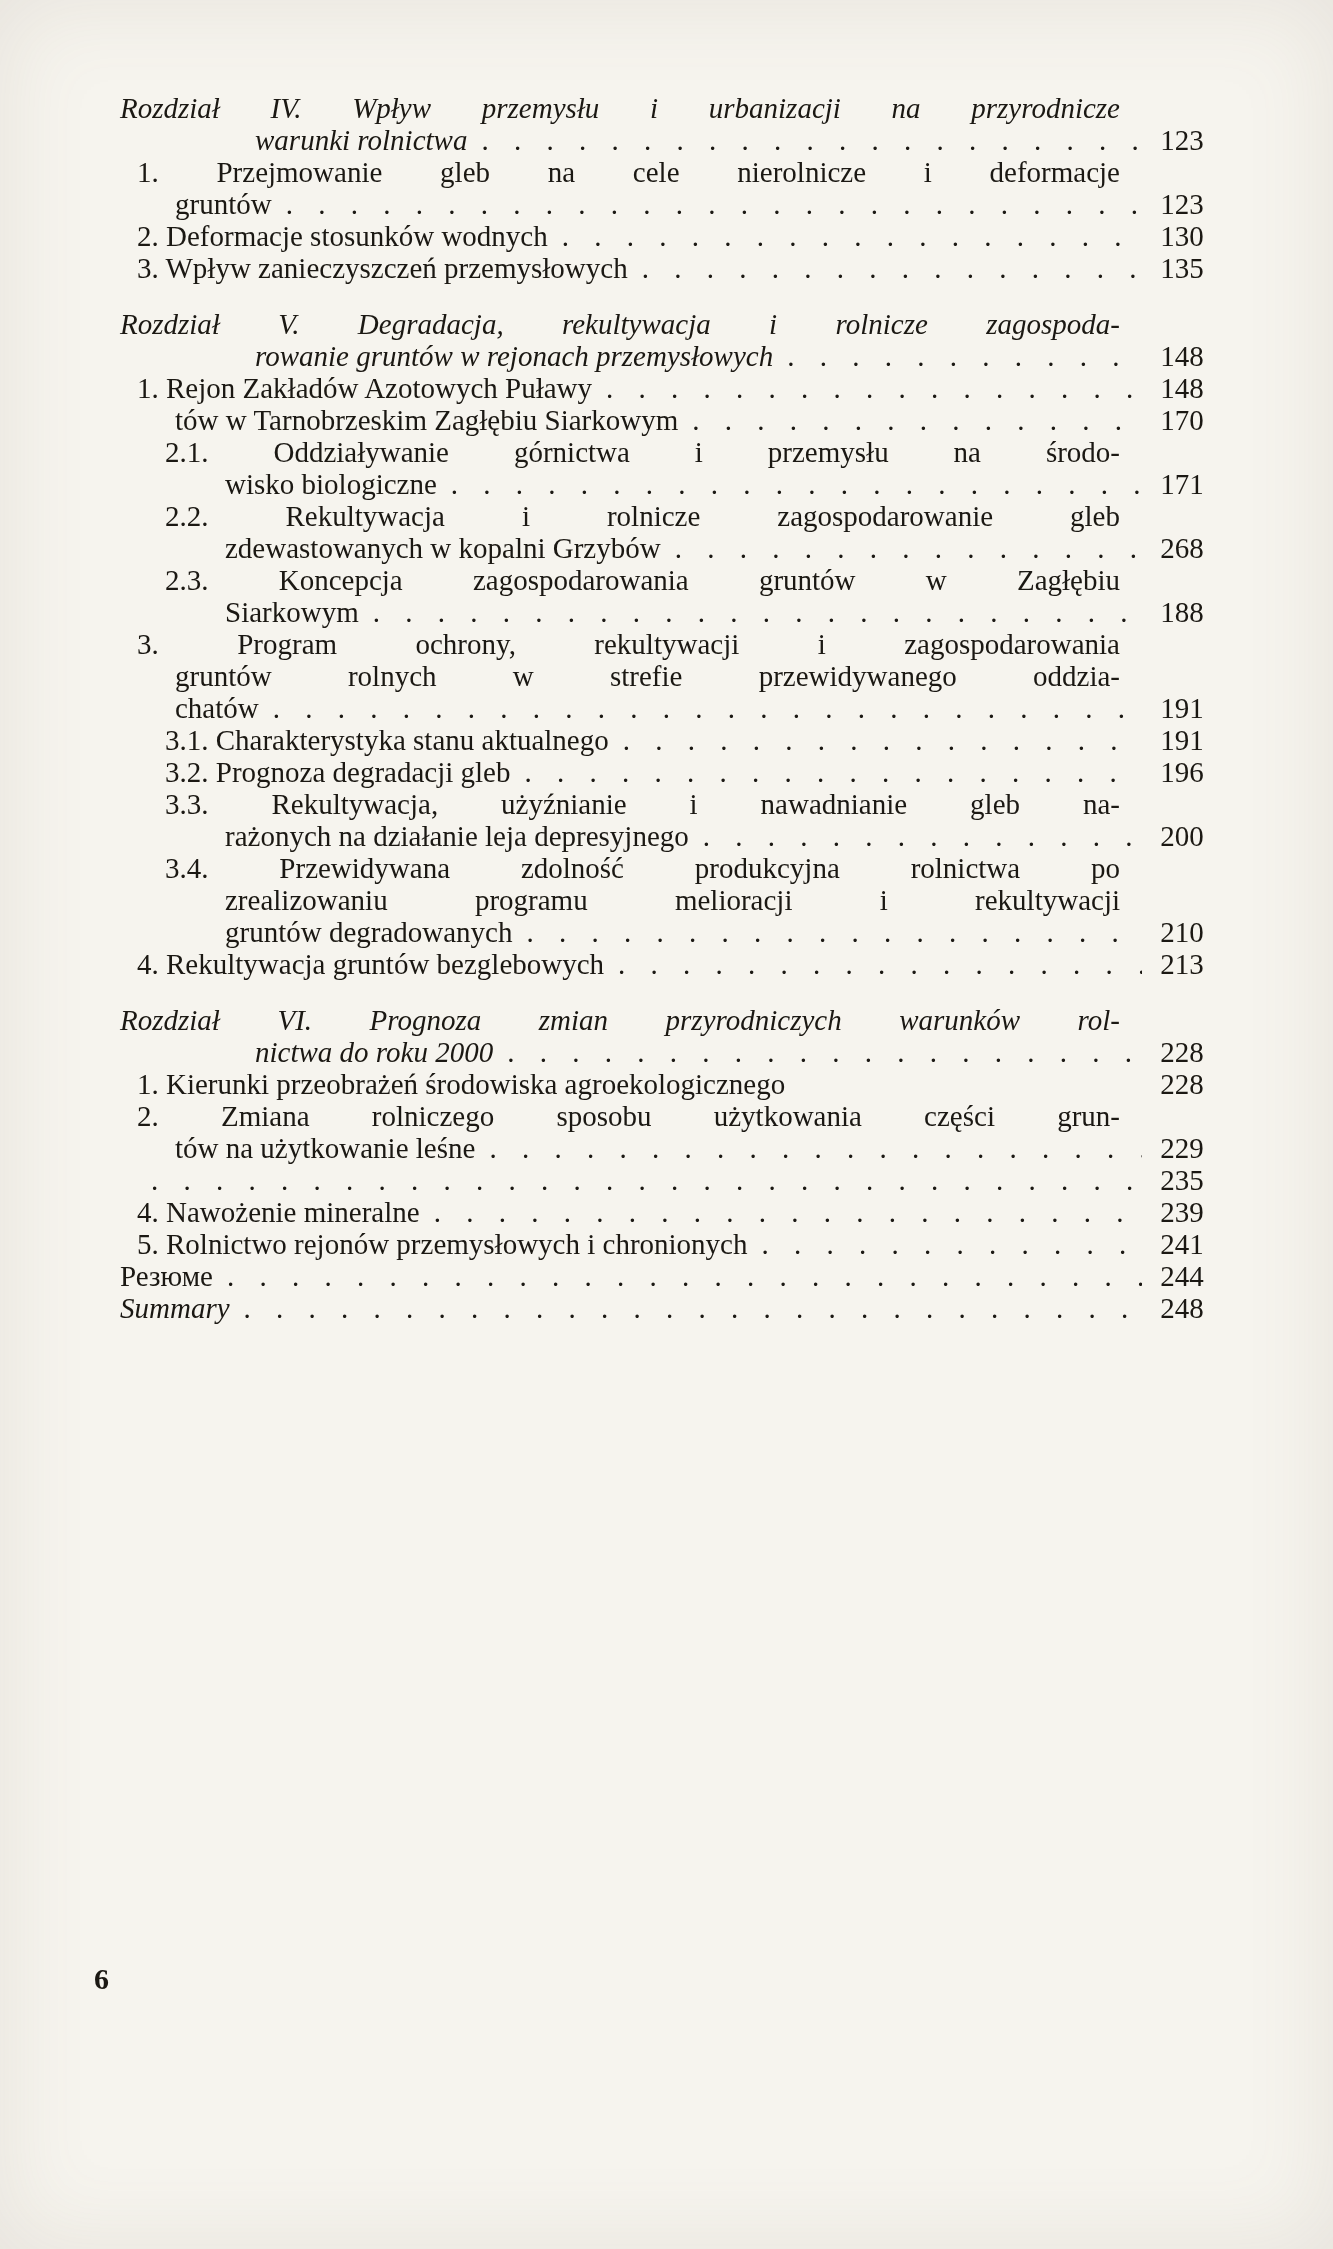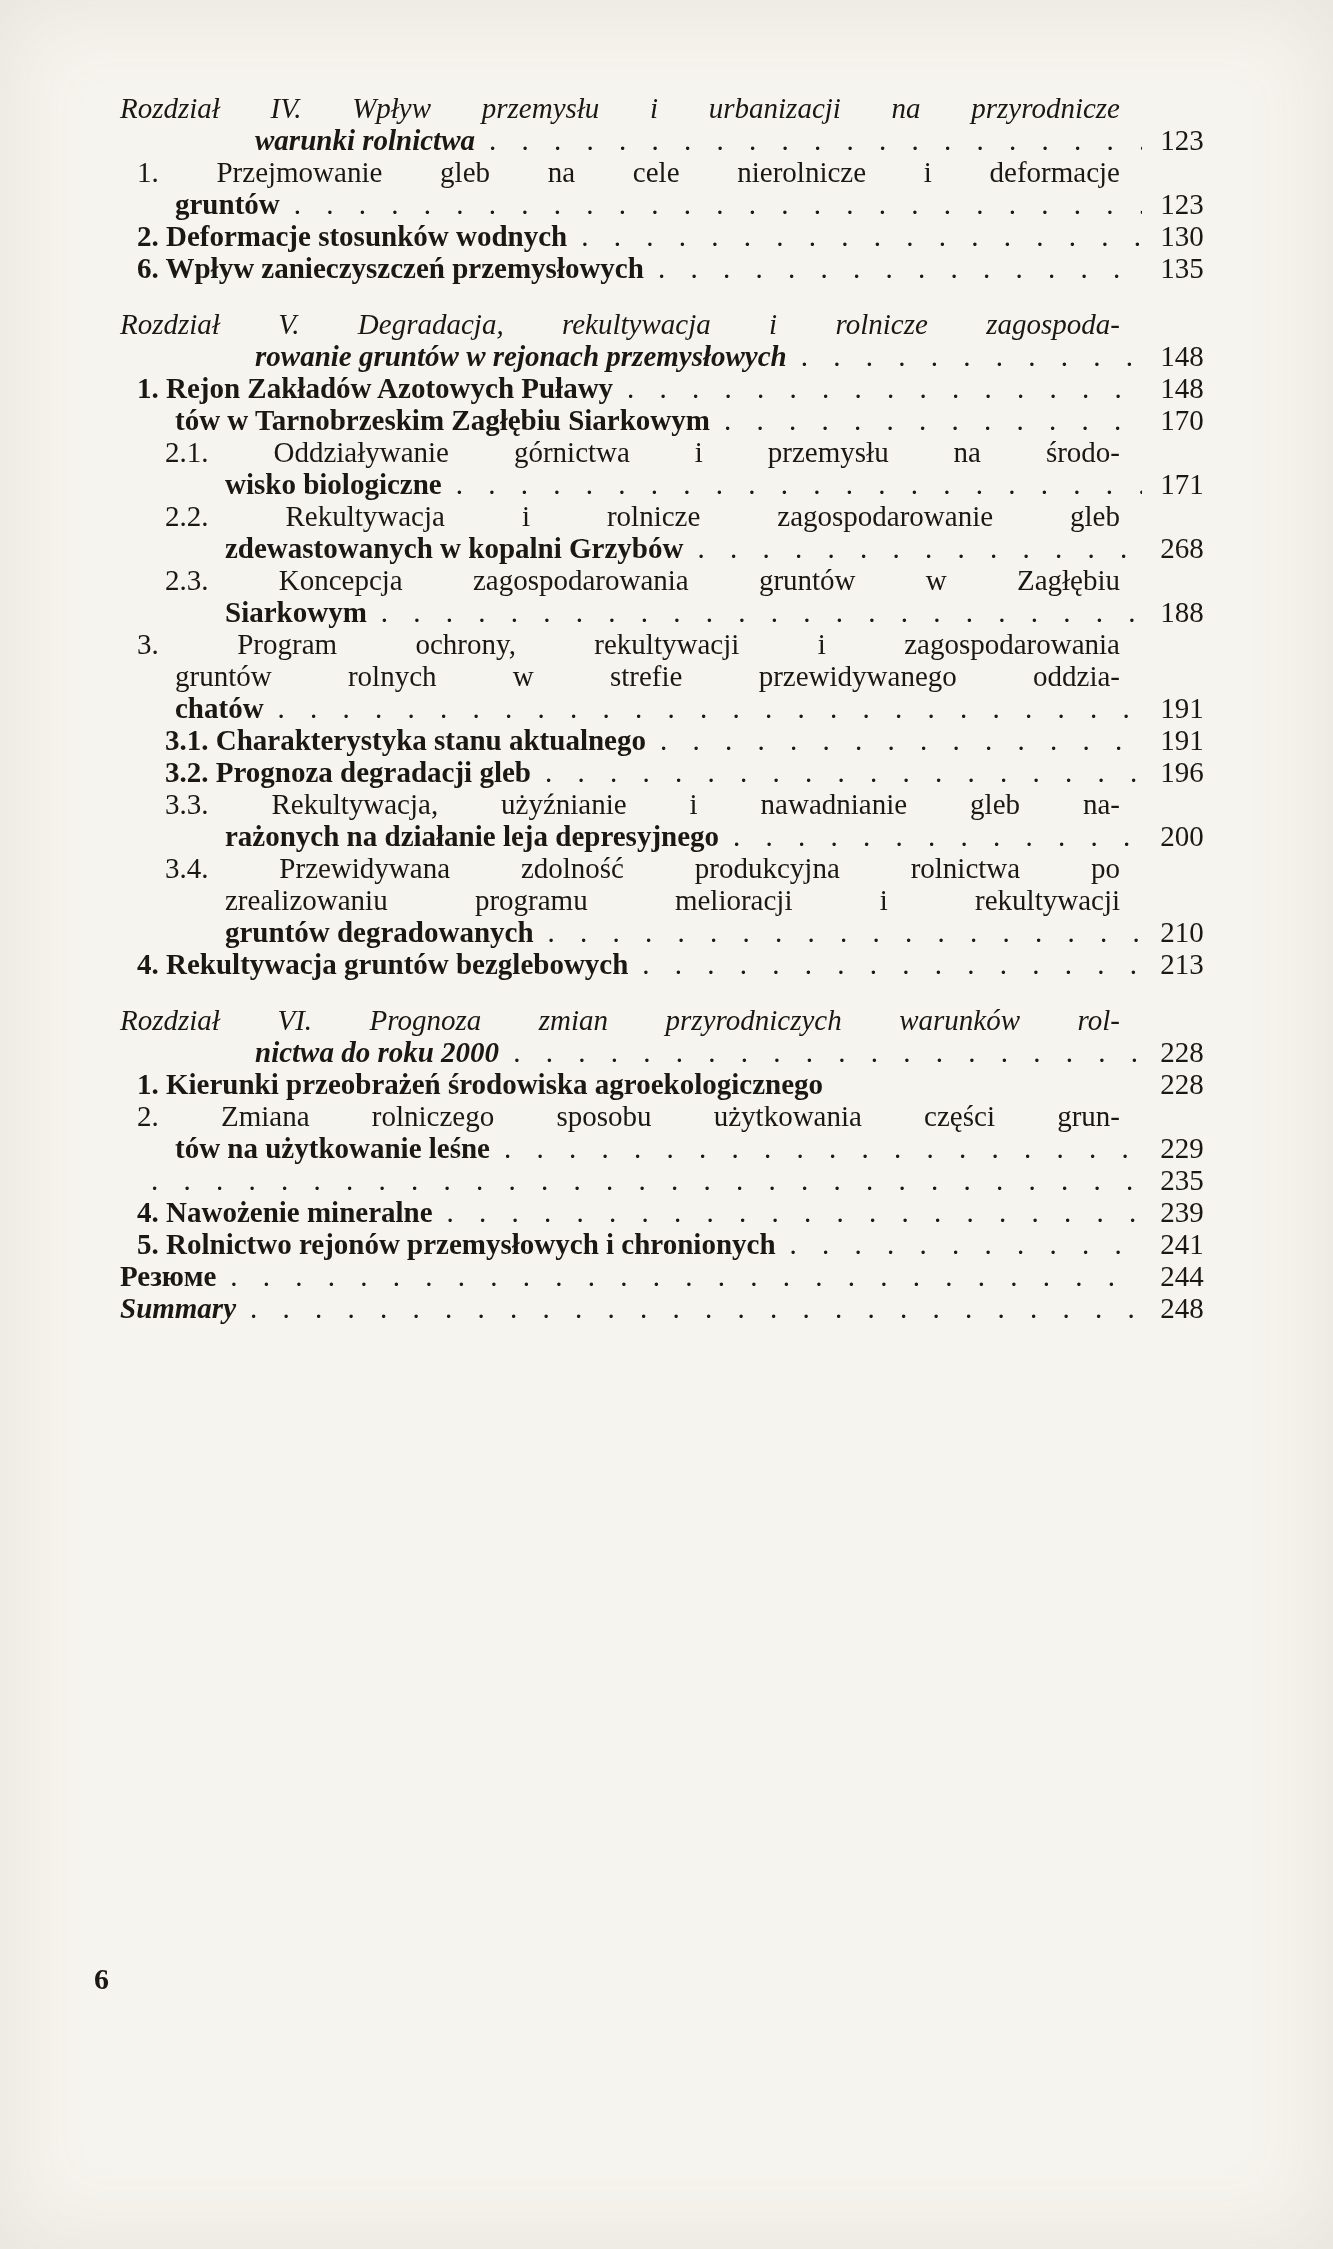--- a/index.html
+++ b/index.html
@@ -33,21 +33,21 @@
   .line{ }
   .line.wrap{
     margin-right:92px;            
     text-align:justify;
     text-align-last:justify;
   }
   .line.last{
     display:flex;
     align-items:baseline;
   }
-  .line.last .text{ white-space:pre;font-weight:bold; }
+  .line.last .text{ white-space:pre; }
   .leader{
     flex:1;
     overflow:hidden;
     white-space:nowrap;
     letter-spacing:9px;
     padding-left:14px;
     font-style:normal;
   }
   .pagenum{
     min-width:70px;
@@ -95,21 +95,21 @@
       </div>
       <div class="entry lvl1">
         <div class="line last first">
           <span class="text">2. Deformacje stosunków wodnych</span>
           <span class="leader">. . . . . . . . . . . . . . . . . . . . . . . . . . . . . . . . . . . . . . . . . . . . . . . . . . . . . . . . . . . . </span>
           <span class="pagenum">130</span>
         </div>
       </div>
       <div class="entry lvl1">
         <div class="line last first">
-          <span class="text">6. Wpływ zanieczyszczeń przemysłowych</span>
+          <span class="text">3. Wpływ zanieczyszczeń przemysłowych</span>
           <span class="leader">. . . . . . . . . . . . . . . . . . . . . . . . . . . . . . . . . . . . . . . . . . . . . . . . . . . . . . . . . . . . </span>
           <span class="pagenum">135</span>
         </div>
       </div>
       <div class="entry lvl0 italic gap">
         <div class="line wrap first">Rozdział V. Degradacja, rekultywacja i rolnicze zagospoda-</div>
         <div class="line last cont">
           <span class="text">rowanie gruntów w rejonach przemysłowych</span>
           <span class="leader">. . . . . . . . . . . . . . . . . . . . . . . . . . . . . . . . . . . . . . . . . . . . . . . . . . . . . . . . . . . . </span>
           <span class="pagenum">148</span>

